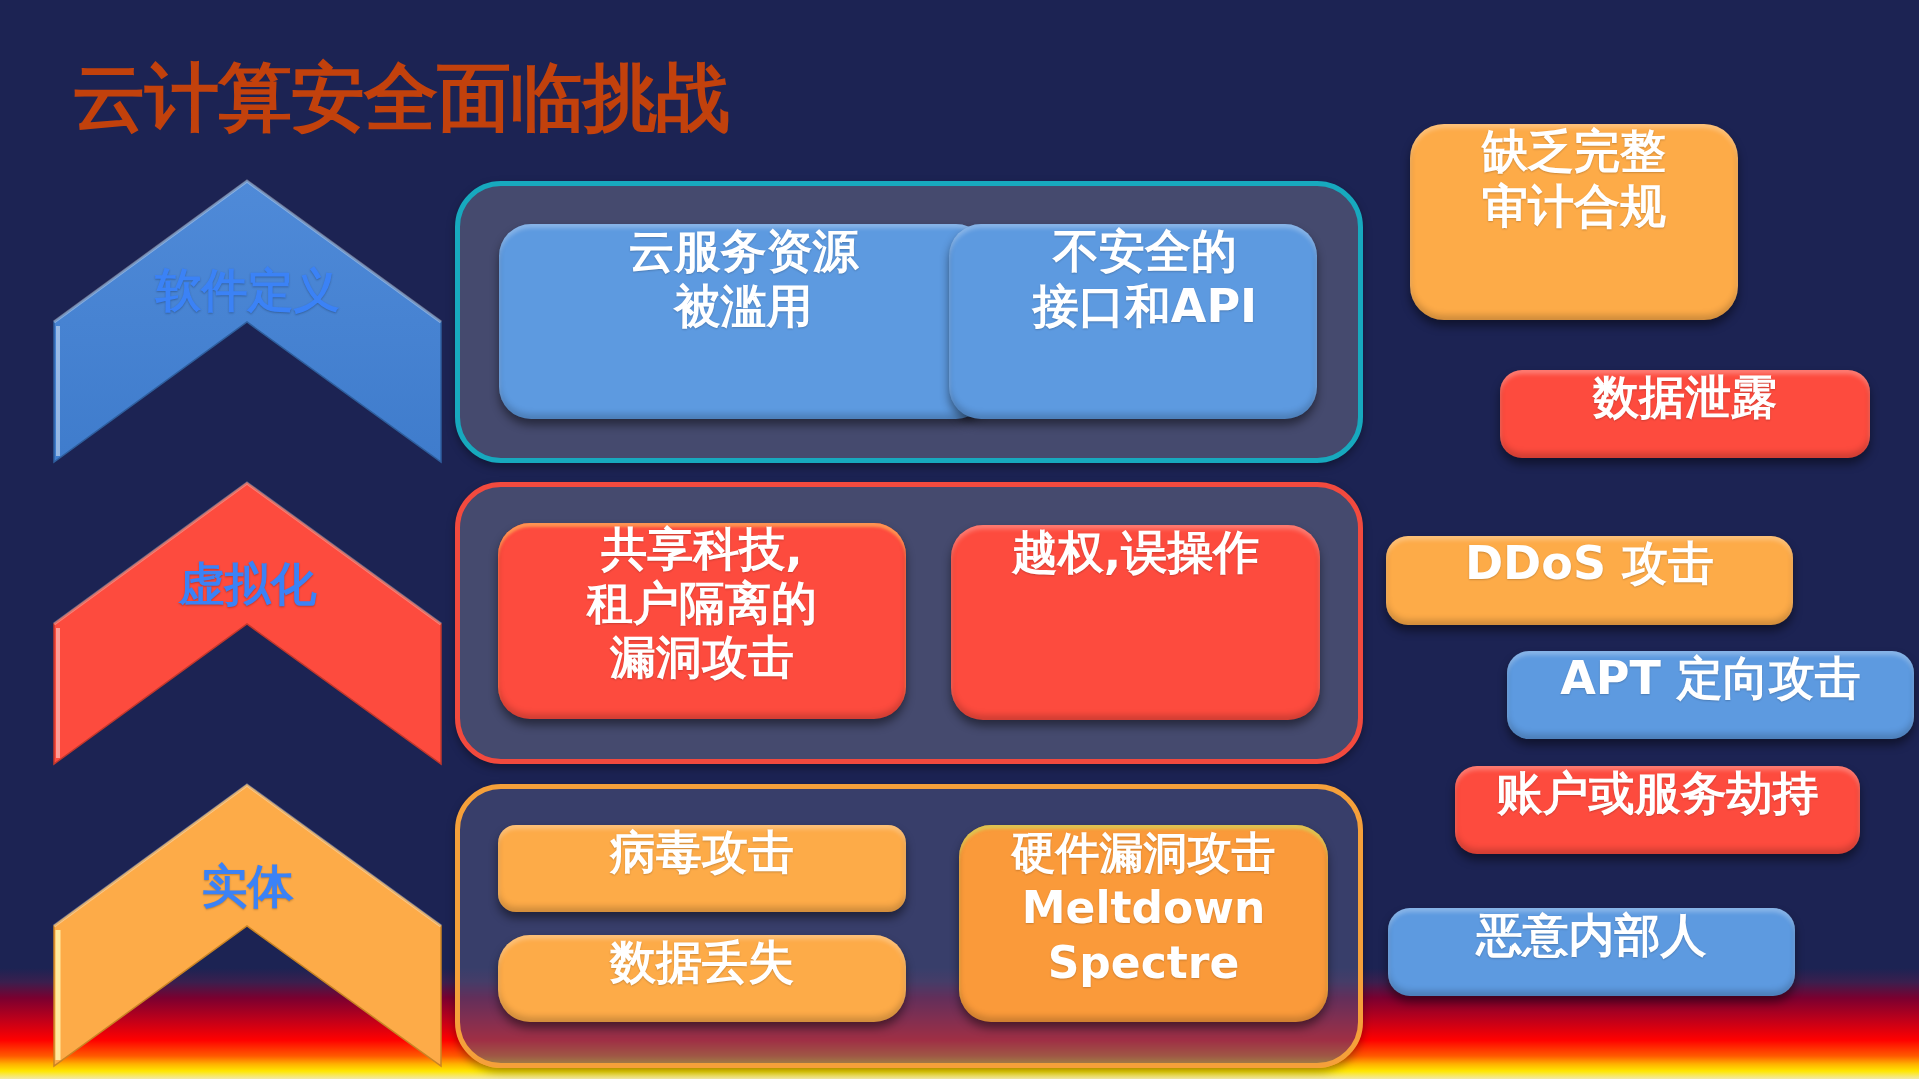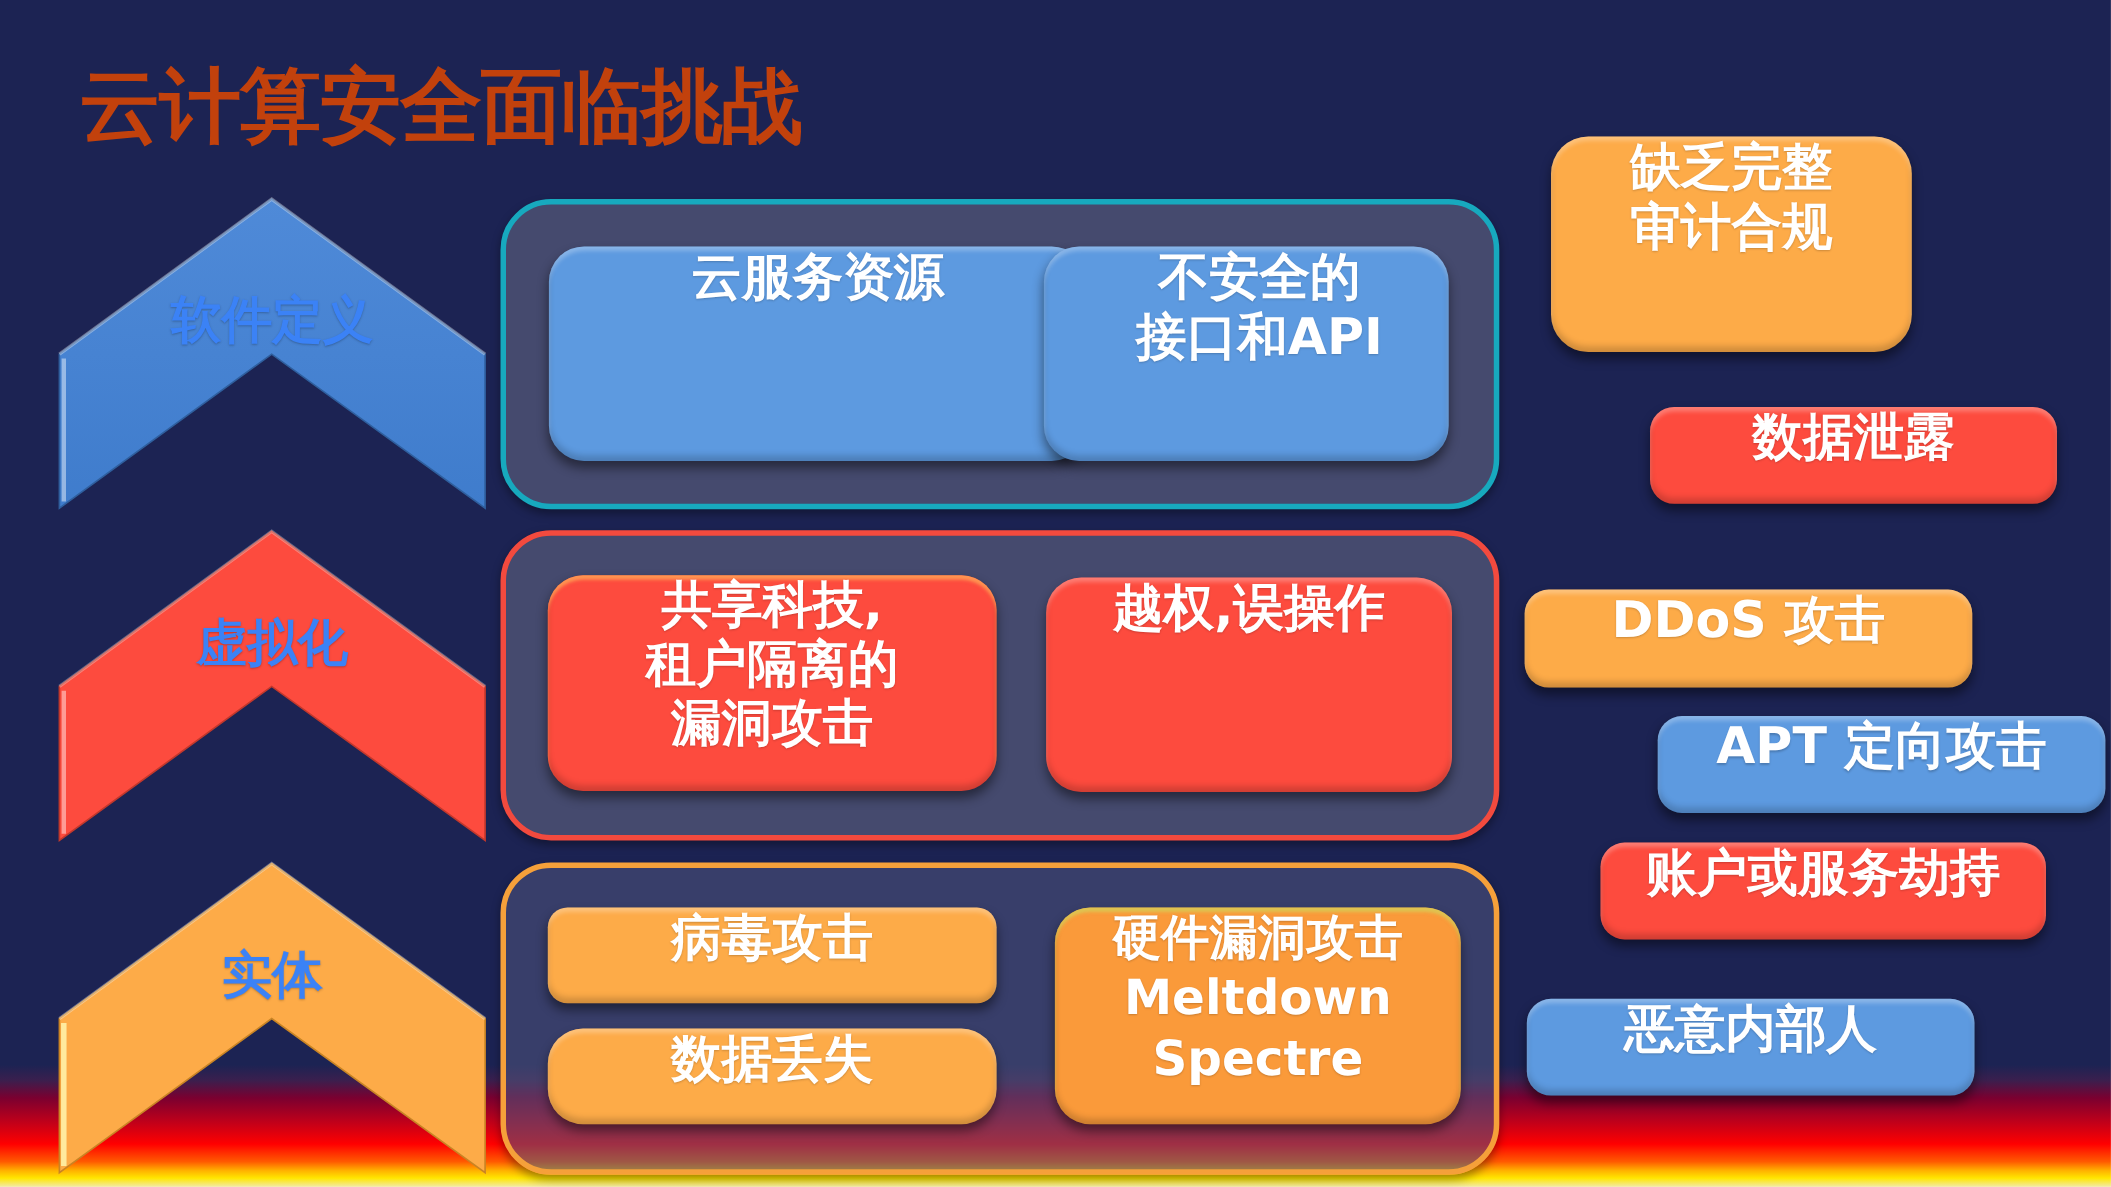--- a/index.html
+++ b/index.html
@@ -84,20 +84,21 @@
     <polyline points="4,146 197,5 391,146" fill="none" stroke="rgba(255,255,255,0.35)" stroke-width="3"></polyline>
     <line x1="8" y1="150" x2="8" y2="280" stroke="rgba(255,250,180,0.8)" stroke-width="5"></line>
   </svg>
   <div class="chev-label" style="top:78px;">实体</div>
 </div>
 
 <div class="group g1"></div>
 <div class="card blue fs-l" style="left:499px; top:224px; width:489px; height:195px;">
   <div>
     <span>云服务资源</span>
+    <span>被滥用</span>
   </div>
 </div>
 <div class="card blue fs-l" style="left:949px; top:224px; width:368px; height:195px;padding-left:24px;">
   <div>
     <span>不安全的</span>
     <span>接口和API</span>
   </div>
 </div>
 
 <div class="group g2"></div>

